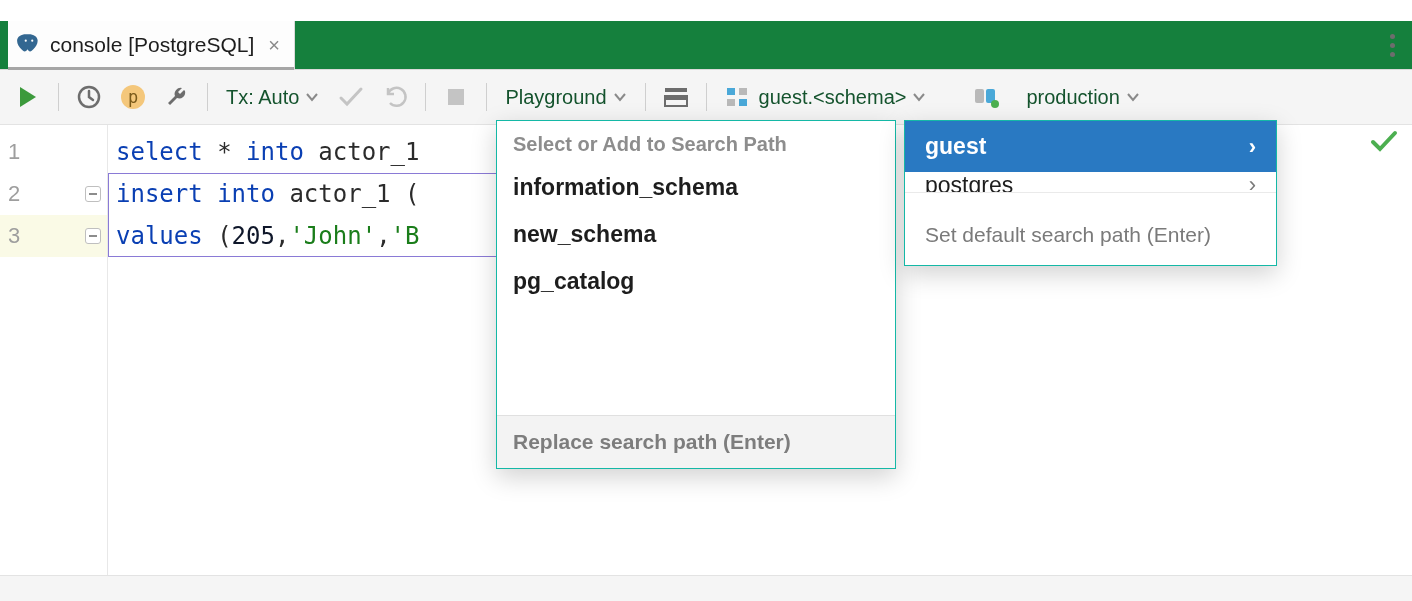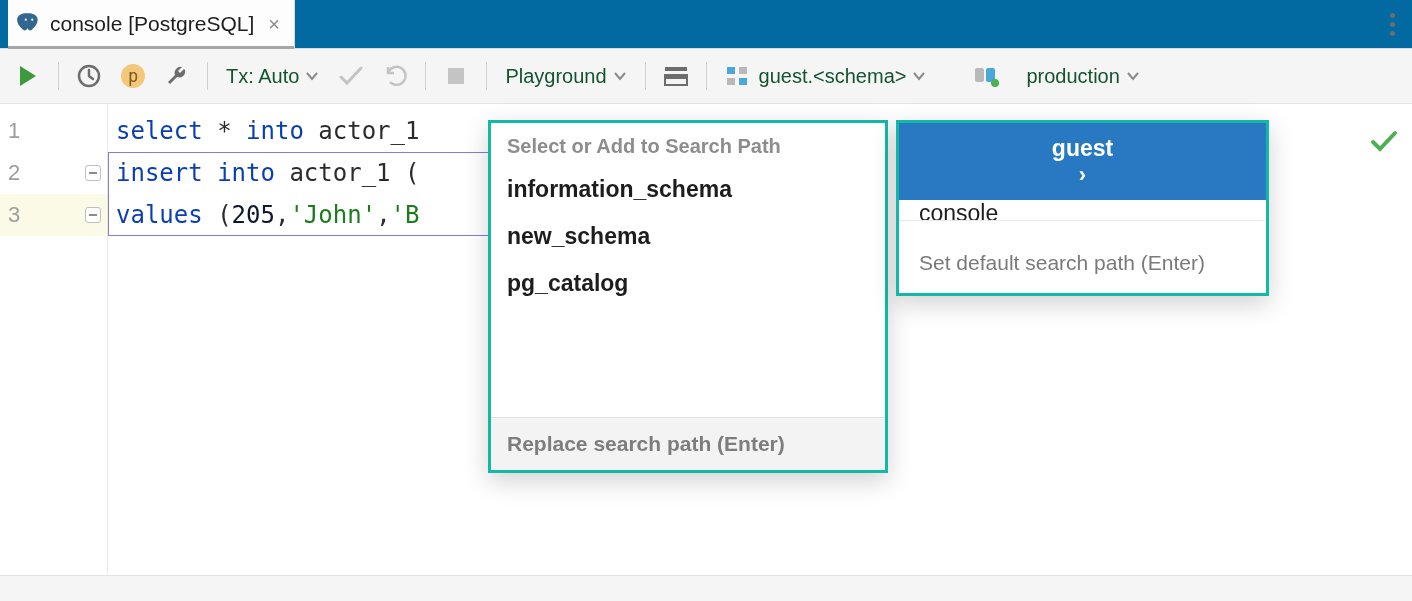--- a/index.html
+++ b/index.html
@@ -1,20 +1,20 @@
 <!DOCTYPE html>
 <html><head>
 <meta charset="utf-8">
 <style>
   * { box-sizing: border-box; }
   html, body { margin:0; padding:0; font-family:-apple-system,BlinkMacSystemFont,"Segoe UI",sans-serif; font-size:15px; color:#2b2b2b; }
   body { width:1412px; height:601px; background:#fff; position:relative; overflow:hidden; }
 
   
-  .tabbar { display:flex; align-items:center; height:49px; background:#0369a1; border-bottom:1px solid #dadada; padding-left:8px; }
+  .tabbar { display:flex; align-items:center; height:49px; background:#15803d; border-bottom:1px solid #dadada; padding-left:8px;margin-top:21px; }
   .tab { display:flex; align-items:center; height:48px; background:#fdfdfd; padding:0 14px 0 8px; border-right:1px solid #dadada; position:relative; }
   .tab::after{ content:""; position:absolute; left:0; right:0; bottom:-1px; height:3px; background:#a6a6a6; }
   .tab .pg-icon { width:26px; height:26px; margin-right:8px; }
   .tab-title { font-size:21px; color:#1d1d1d; }
   .tab-close { margin-left:14px; color:#8a8a8a; font-size:20px; }
   .tabbar .spacer { flex:1; }
   .kebab { width:40px; display:flex; flex-direction:column; align-items:center; justify-content:center; gap:4px; }
   .kebab span{ width:5px;height:5px;border-radius:50%;background:#6d6d6d; }
 
   
@@ -36,30 +36,30 @@
   .codeline { height:42px; display:flex; align-items:center; white-space:pre; padding-left:0; }
   .kw { color:#0a3fb3; }
   .num { color:#0f172a; }
   .str { color:#1a7d1a; }
   .l3bg { position:absolute; left:-108px; right:0; top:90px; height:42px; background:#fafae6; z-index:-1; }
   .selbox { position:absolute; top:48px; left:0; width:770px; height:84px; border:1px solid #8a7ad6; }
 
   .status-ok { position:absolute; right:14px; top:130px; }
 
   
-  .popup { position:absolute; background:#fff; box-shadow:0 8px 24px rgba(0,0,0,.18); border:3px solid #14b8a6; }
+  .popup { position:absolute; background:#fff; box-shadow:0 8px 24px rgba(0,0,0,.18); border:1px solid #14b8a6;margin-left:8px; }
   .popup-schema { left:488px; top:120px; width:400px; }
   .p-head { padding:12px 16px 8px; color:#8d8d8d; font-size:20px; font-weight:600; }
   .p-item { padding:10px 16px; font-size:23px; color:#1d1d1d; display:flex; align-items:center; justify-content:space-between;font-weight:bold; }
   .p-item.sel { background:#2979c2; color:#fff; }
   .p-item .plus { width:40px; align-self:stretch; display:flex; align-items:center; justify-content:center; background:#4a8fce; color:#fff; font-size:24px; margin:-10px -16px -10px 0; }
   .p-foot { padding:14px 16px; background:#f3f3f3; color:#7d7d7d; font-size:21px; border-top:1px solid #e0e0e0; margin-top:110px;font-weight:bold;}
   
   .popup-db { left:896px; top:120px; width:373px; }
-  .db-item { padding:12px 20px; font-size:23px; display:flex; align-items:center; justify-content:space-between;flex-direction:column; }
+  .db-item { padding:12px 20px; font-size:23px; display:flex; align-items:center; justify-content:space-between; }
   .db-item.sel { background:#2979c2; color:#fff; font-weight:600;}
   .db-item .chev-r{ color:inherit; font-size:22px; }
   .db-item.partial { color:#1d1d1d; overflow:hidden; height:20px; padding-top:0; padding-bottom:0; align-items:flex-start;}
   .db-foot { padding:26px 20px 14px; background:#fff; color:#7a7a7a; font-size:21px; line-height:1.5; border-top:1px solid #eaeaea;}
   
   .bottom-strip { position:absolute; left:0; right:0; bottom:0; height:26px; background:#f5f5f5; border-top:1px solid #e3e3e3;}
 
   svg { display:block; }
 </style>
 </head>
@@ -230,19 +230,19 @@
     </div>
   <div class="p-foot">Replace search path (Enter)</div>
 </div>
 
 <div class="popup popup-db">
   <div class="db-item sel">
     <span>guest</span>
     <span class="chev-r">›</span>
   </div>
   <div class="db-item partial">
-    <span>console</span>
+    <span>postgres</span>
     <span class="chev-r" style="color:#7a7a7a">›</span>
   </div>
   <div class="db-foot">Set default search path (Enter)</div>
 </div>
 
 <div class="bottom-strip"></div>
 
 </body></html>

